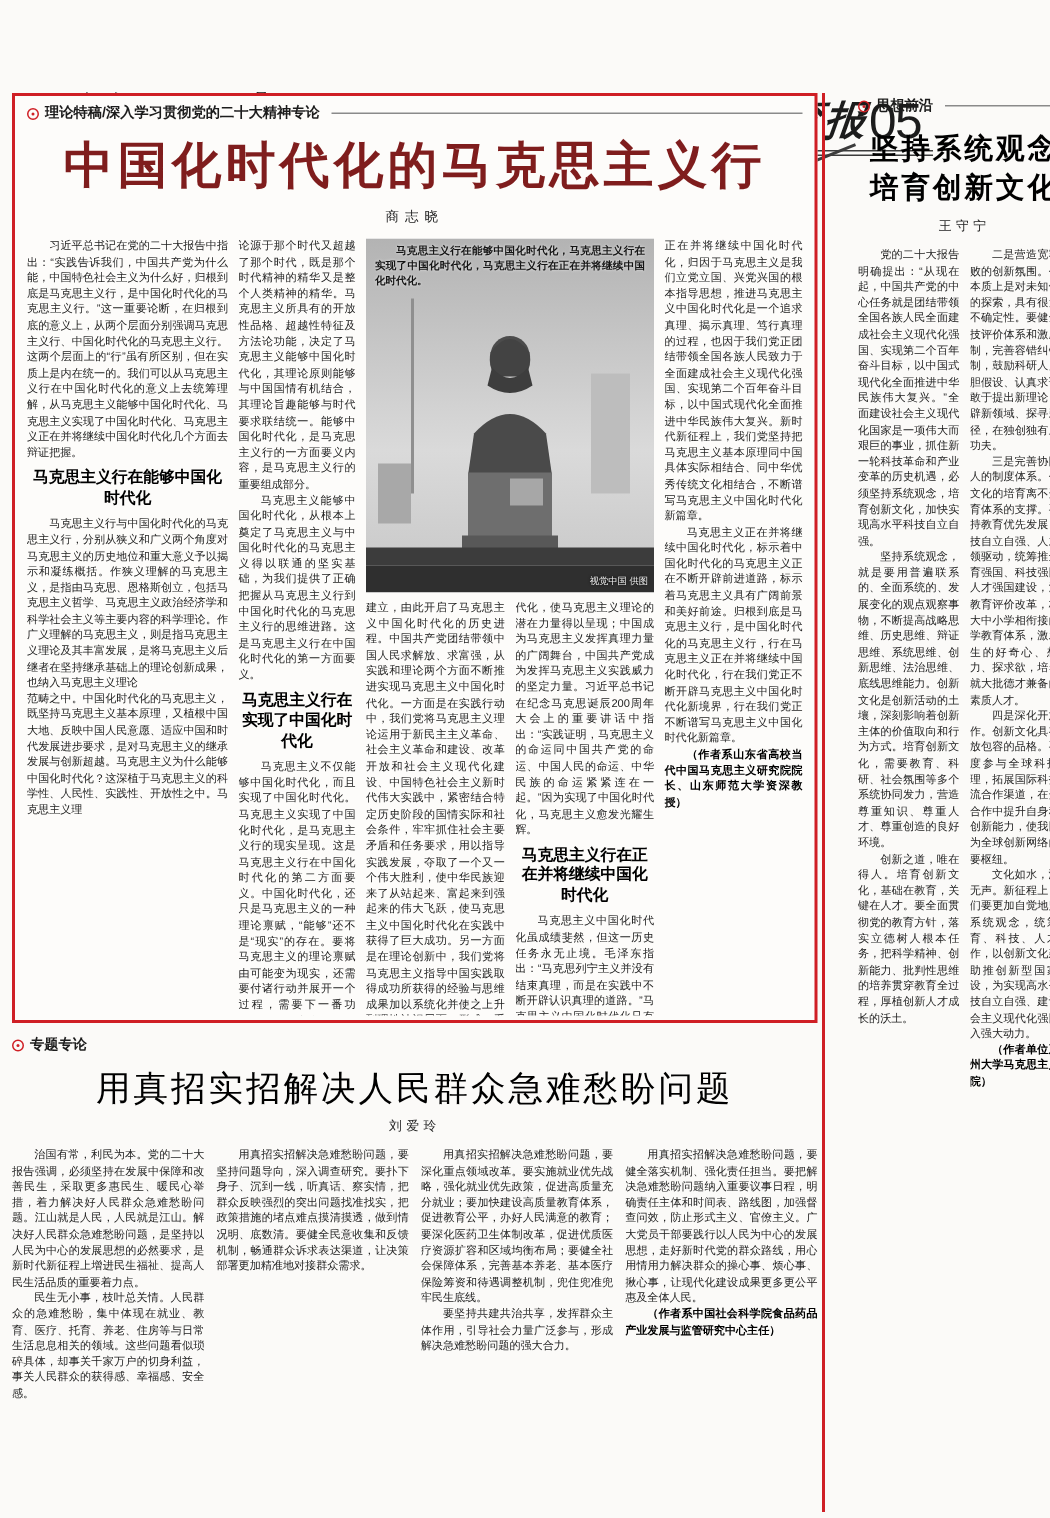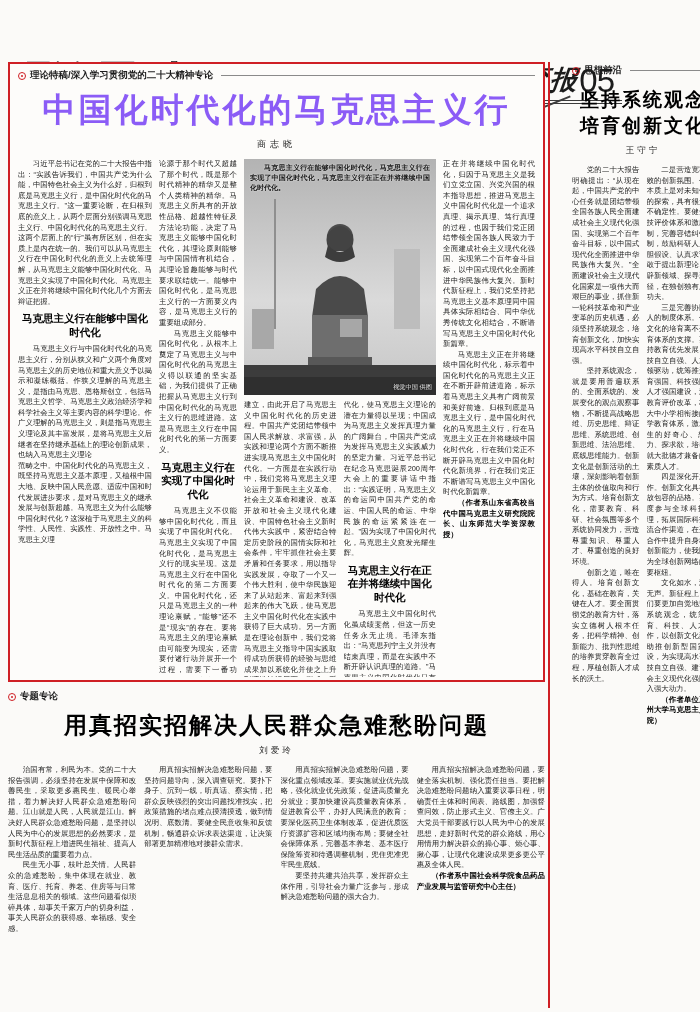--- a/index.html
+++ b/index.html
@@ -30,21 +30,21 @@
   .eyebrow .etext { font-size:9.5px; font-weight:bold; white-space:nowrap; }
   .eyebrow .eline { flex:1; border-top:1px solid #8a8a8a; height:0; margin-left:4px; }
   .bodytext { font-size:7.4px; line-height:10.6px; text-align:justify; color:#222; }
   .bodytext p { margin:0; text-indent:2em; }
   .subhead { font-family:"Liberation Serif","DejaVu Serif",serif; font-weight:bold; font-size:10.5px; line-height:13.5px; text-align:center; text-indent:0 !important; margin:5px 0 !important; color:#000; }
   .attr { font-weight:bold; color:#000; }
 
   
   .mainbox { position:absolute; left:8px; top:62px; width:537px; height:620px;
     border:2.5px solid #cf1f25; background:#fdfcfa; padding:5px 8px 6px 8px; overflow:hidden; }
-  .m-title { text-align:center; font-size:33px; font-weight:900; letter-spacing:3px; margin-top:6px; color:#8b5cf6; }
+  .m-title { text-align:center; font-size:33px; font-weight:900; letter-spacing:3px; margin-top:6px; color:#7f1d1d; }
   .m-author { text-align:center; font-size:9px; margin-top:5px; color:#222; letter-spacing:4px; }
   .m-cols { display:flex; gap:7px; margin-top:8px; height:518px; overflow:hidden; }
   .mcol1 { width:134px; flex:0 0 auto; overflow:hidden; }
   .mcol2 { width:78px;  flex:0 0 auto; overflow:hidden; }
   .mmid  { width:192px; flex:0 0 auto; display:flex; flex-direction:column; }
   .mcol5 { flex:1; overflow:hidden; }
   .photo { position:relative; width:192px; height:236px; flex:0 0 auto; background:linear-gradient(#b9b9b9,#dcdcdc 55%,#cfcfcf); overflow:hidden; }
   .photo svg { position:absolute; left:0; top:0; }
   .photo-caption { position:absolute; left:6px; top:4px; right:6px; font-size:7px; font-weight:bold; line-height:9.8px; color:#141414; text-align:justify; text-indent:2em; text-shadow:0 0 2px rgba(255,255,255,.75); }
   .photo-credit { position:absolute; right:4px; bottom:3px; font-size:6.2px; color:#f2f2f2; text-shadow:0 0 2px #000; }
@@ -54,21 +54,21 @@
   
   .side-divider { position:absolute; left:548px; top:62px; width:1.6px; height:946px; background:#cf1f25; }
   .sidebar { position:absolute; left:572px; top:64px; width:142px; height:944px; overflow:hidden; }
   .s-title { text-align:center; font-size:19px; font-weight:900; line-height:26px; letter-spacing:2px; margin-top:10px; color:#000; }
   .s-author { text-align:center; font-size:8.5px; margin-top:6px; letter-spacing:3px; color:#222; }
   .s-cols { display:flex; gap:7px; margin-top:8px; height:842px; overflow:hidden; }
   .s-cols > div { flex:1; overflow:hidden; }
 
   
   .bottom { position:absolute; left:8px; top:690px; width:537px; height:318px; overflow:hidden; }
-  .b-title { text-align:center; font-size:23px; font-weight:700; letter-spacing:2px; margin-top:7px; color:#000; }
+  .b-title { text-align:center; font-size:23px; font-weight:400; letter-spacing:2px; margin-top:7px; color:#000; }
   .b-author { text-align:center; font-size:8.5px; margin-top:4px; letter-spacing:3px; color:#222; }
   .b-cols { display:flex; gap:8px; margin-top:8px; height:246px; overflow:hidden; }
   .b-cols > div { flex:1; overflow:hidden; }
 </style>
 </head>
 <body>
 
 <div class="header">
   <div class="logo serif"><span>理论</span><span class="outline">周刊</span></div>
   <div class="credits">

